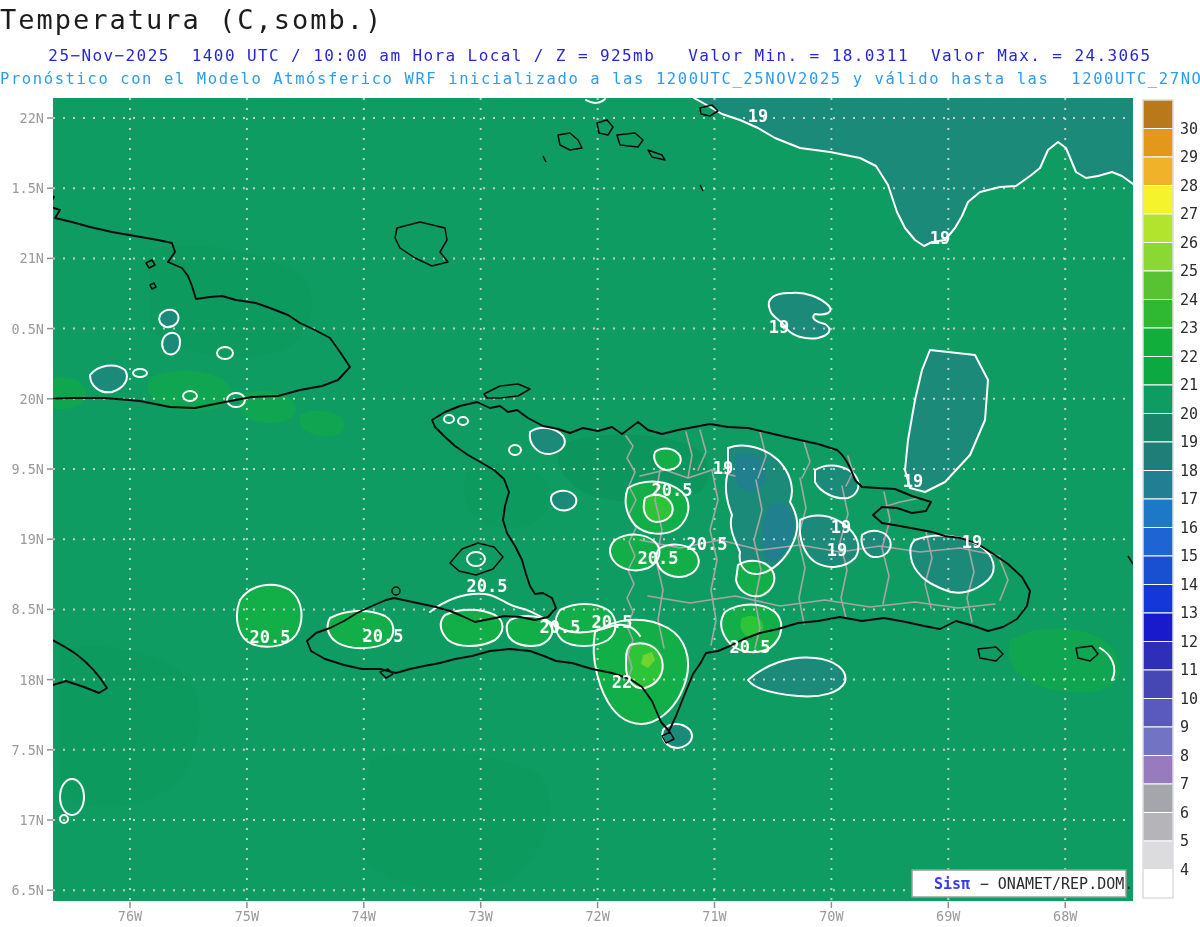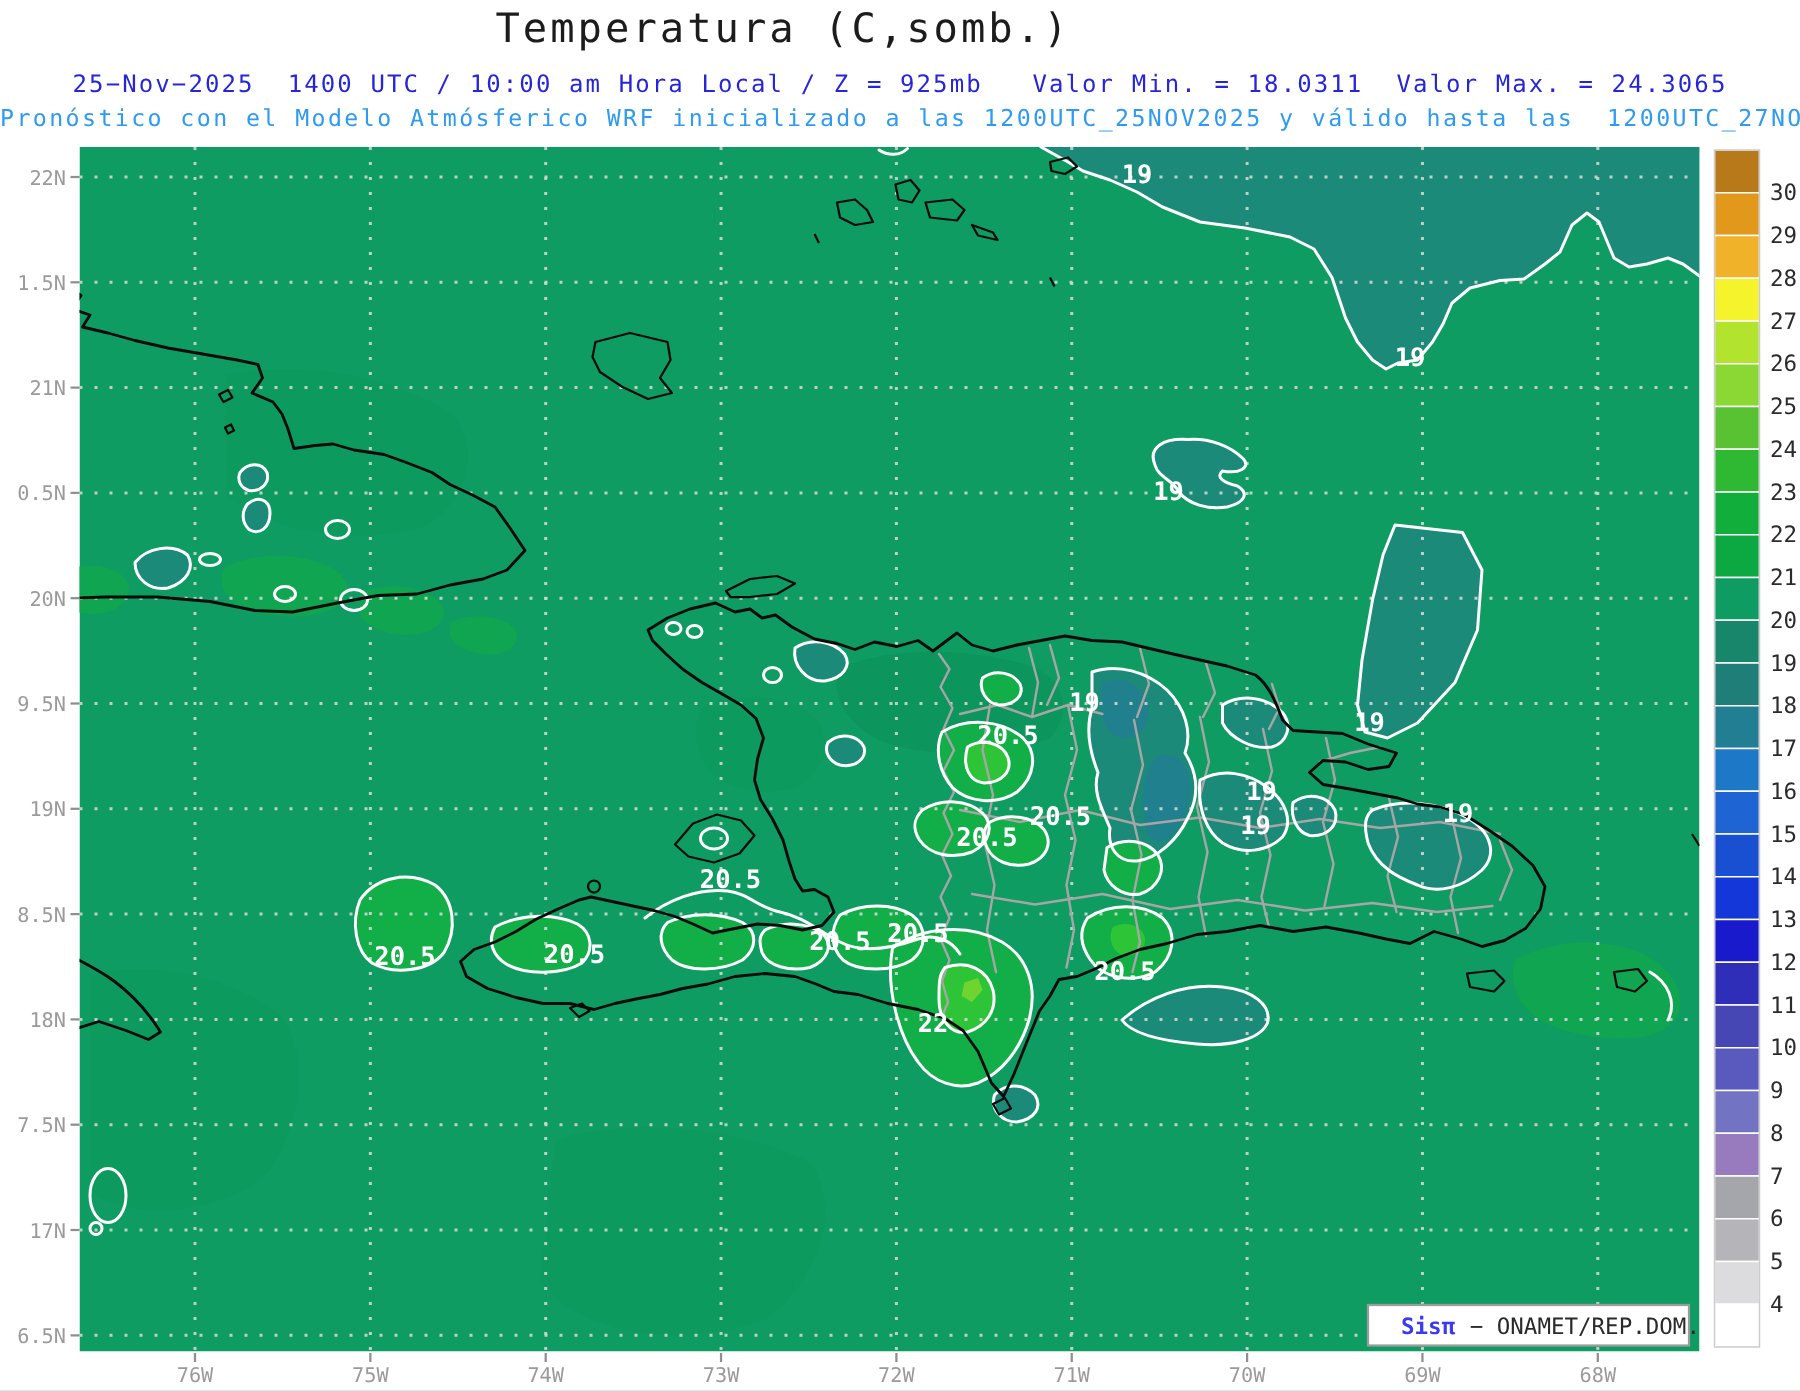--- a/index.html
+++ b/index.html
@@ -4,21 +4,21 @@
 <style>
   :root{
     --bg:#0E9C62; --g21:#12AE47; --g22:#2EC437; --g23:#6FD42F;
     --t19:#1B8A78; --t18:#21808D; --dk:#0C955C; --dk2:#0D9A5E; --seagrn:#0FA551;
     --coast:#0b0b0b; --prov:#A6A6A6; --grid:#cfd8d2; --axis:#9a9a9a;
     --sub1:#2626D8; --sub2:#2E9BF0;
   }
   html,body{margin:0;padding:0;background:#fff;}
   #stage{position:relative;width:1200px;height:927px;background:#fff;overflow:hidden;
          font-family:"DejaVu Sans Mono", monospace;}
-  .title{position:absolute;top:4px;left:0;width:1044px;text-align:center;
+  .title{position:absolute;top:4px;left:0;width:1044px;
          font-size:27px;letter-spacing:2px;color:#1c1c1c;white-space:pre;}
   .sub1{position:absolute;top:46px;left:0;width:1200px;text-align:center;
         font-size:16px;letter-spacing:1.4px;color:var(--sub1);white-space:pre;}
   .sub2{position:absolute;top:70px;left:0;width:1200px;text-align:center;
         font-size:15.5px;letter-spacing:1.6px;color:var(--sub2);white-space:pre;}
   svg{position:absolute;left:0;top:0;}
   .f-bg{fill:var(--bg);} .f-g21{fill:var(--g21);} .f-g22{fill:var(--g22);}
   .f-g23{fill:var(--g23);} .f-t19{fill:var(--t19);} .f-t18{fill:var(--t18);}
   .f-dk{fill:var(--dk);} .f-dk2{fill:var(--dk2);} .f-sg{fill:var(--seagrn);}
   .s-coast{fill:none;stroke:var(--coast);stroke-width:1.9;stroke-linejoin:round;stroke-linecap:round;}

